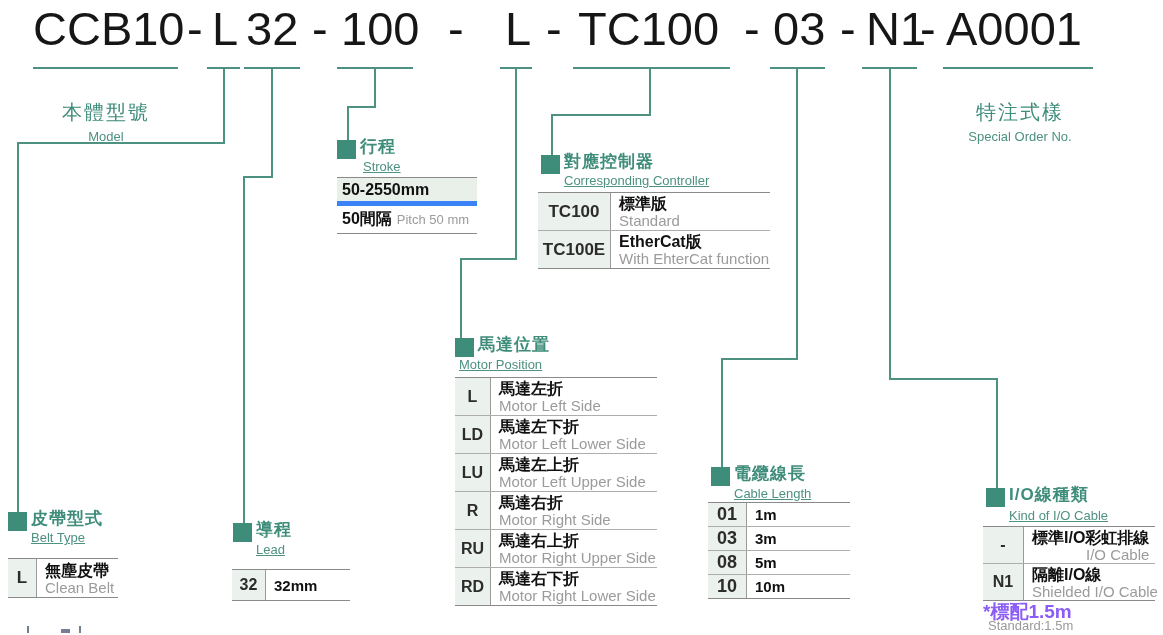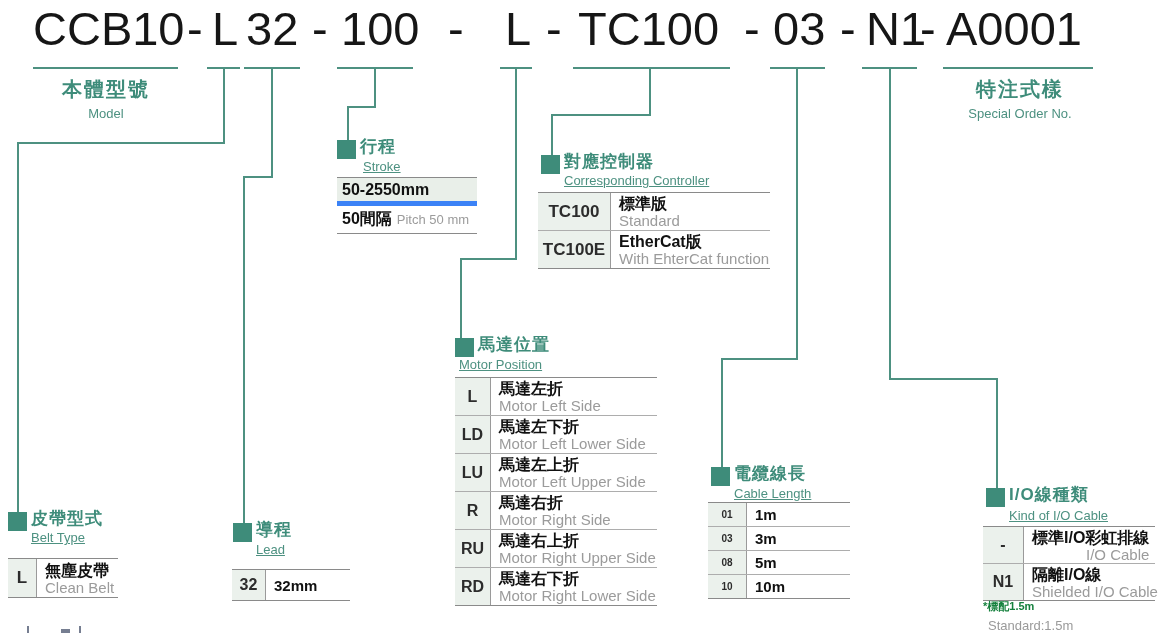--- a/index.html
+++ b/index.html
@@ -45,21 +45,21 @@
   #stroke-zh{left:360px;top:135px}#stroke-en{left:363px;top:159px}
   #motor-zh{left:478px;top:333px}#motor-en{left:459px;top:357px}
   #ctrl-zh{left:564px;top:150px}#ctrl-en{left:564px;top:173px}
   #cable-zh{left:734px;top:462px}#cable-en{left:734px;top:486px}
   #io-zh{left:1009px;top:483px}#io-en{left:1009px;top:508px}
 
   
   .big-label{position:absolute;width:180px;text-align:center;}
   #model-label{left:16px;top:76px}
   #special-label{left:930px;top:76px}
-  .big-label .zh{font-size:20px;font-weight:bold;color:#3e8c7a;letter-spacing:2px;}
+  .big-label .zh{font-size:20px;font-weight:normal;color:#3e8c7a;letter-spacing:2px;margin-top:23px;}
   .big-label .en{font-size:13px;color:#4d9181;margin-top:3px;}
 
   
   .tbl{position:absolute;border-top:1px solid #8a8a8a;}
   .trow{display:flex;border-bottom:1px solid #adadad;}
   .trow:last-child{border-bottom:1px solid #8a8a8a;}
   .tcode{background:#ebf1ec;border-right:1px solid #9a9a9a;
          display:flex;align-items:center;justify-content:center;
          font-weight:bold;color:#2c2c2c;flex:none;}
   .tdesc{padding:2px 0 2px 8px;display:flex;flex-direction:column;justify-content:center;}
@@ -69,36 +69,36 @@
 
   #tbl-belt{left:8px;top:558px;width:110px}
   #tbl-belt .trow{height:38px}#tbl-belt .tcode{width:28px;font-size:17px}
   #tbl-lead{left:232px;top:569px;width:118px}
   #tbl-lead .trow{height:30px}#tbl-lead .tcode{width:33px;font-size:16px}
   #tbl-motor{left:455px;top:377px;width:202px}
   #tbl-motor .trow{height:37px}#tbl-motor .tcode{width:35px;font-size:16px}
   #tbl-ctrl{left:538px;top:192px;width:232px}
   #tbl-ctrl .trow{height:37px}#tbl-ctrl .tcode{width:72px;font-size:17px}
   #tbl-cable{left:708px;top:502px;width:142px}
-  #tbl-cable .trow{height:23px}#tbl-cable .tcode{width:38px;font-size:10px}
+  #tbl-cable .trow{height:23px}#tbl-cable .tcode{width:38px;font-size:18px}
   #tbl-io{left:983px;top:526px;width:172px}
   #tbl-io .trow{height:36px}#tbl-io .tcode{width:40px;font-size:16px}
 
   
   #box-stroke{position:absolute;left:337px;top:177px;width:140px;
               border-top:1px solid #8a8a8a;}
   #box-stroke .srow{height:23px;display:flex;align-items:center;padding-left:5px;
                     border-bottom:5px solid #3b82f6;white-space:nowrap;}
   #box-stroke .srow:last-child{height:27px;border-bottom:1px solid #8a8a8a;}
   #box-stroke .range{background:#e9efe9;font-size:16px;font-weight:bold;color:#111;}
   .pitch-zh{font-size:16px;font-weight:bold;color:#111;}
   .pitch-en{font-size:13px;color:#9b9b9b;margin-left:5px;}
 
   
-  #note-red{position:absolute;left:983px;top:599px;font-size:11px;font-weight:bold;color:#15803d;}
+  #note-red{position:absolute;left:983px;top:599px;font-size:19px;font-weight:bold;color:#8b5cf6;}
   #note-gray{position:absolute;left:988px;top:618px;font-size:13px;color:#9a9a9a;}
 
   
   .art{position:absolute;background:#767e91;}
   #art1{left:27px;top:626px;width:2px;height:7px}
   #art2{left:61px;top:629px;width:9px;height:4px}
   #art3{left:79px;top:626px;width:2px;height:7px}
 </style>
 </head>
 <body>

